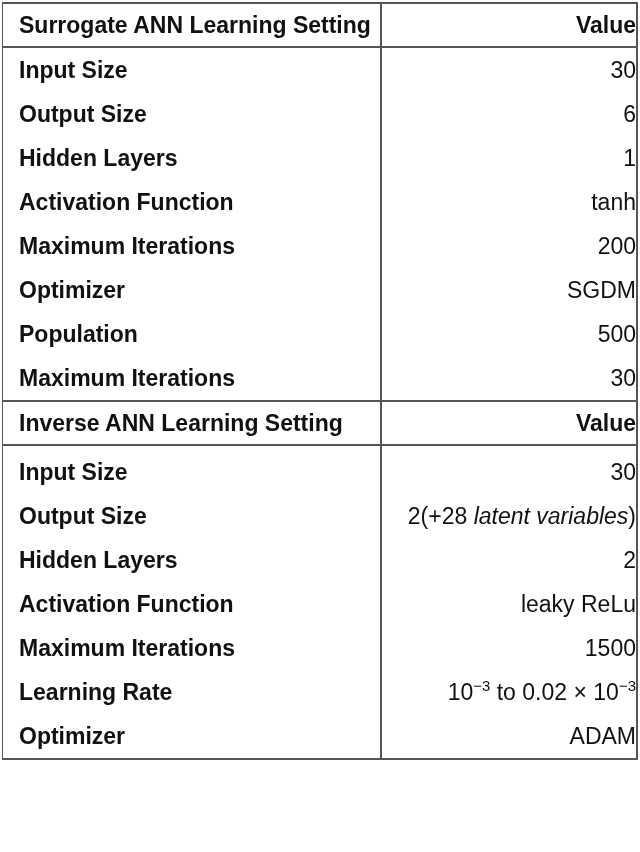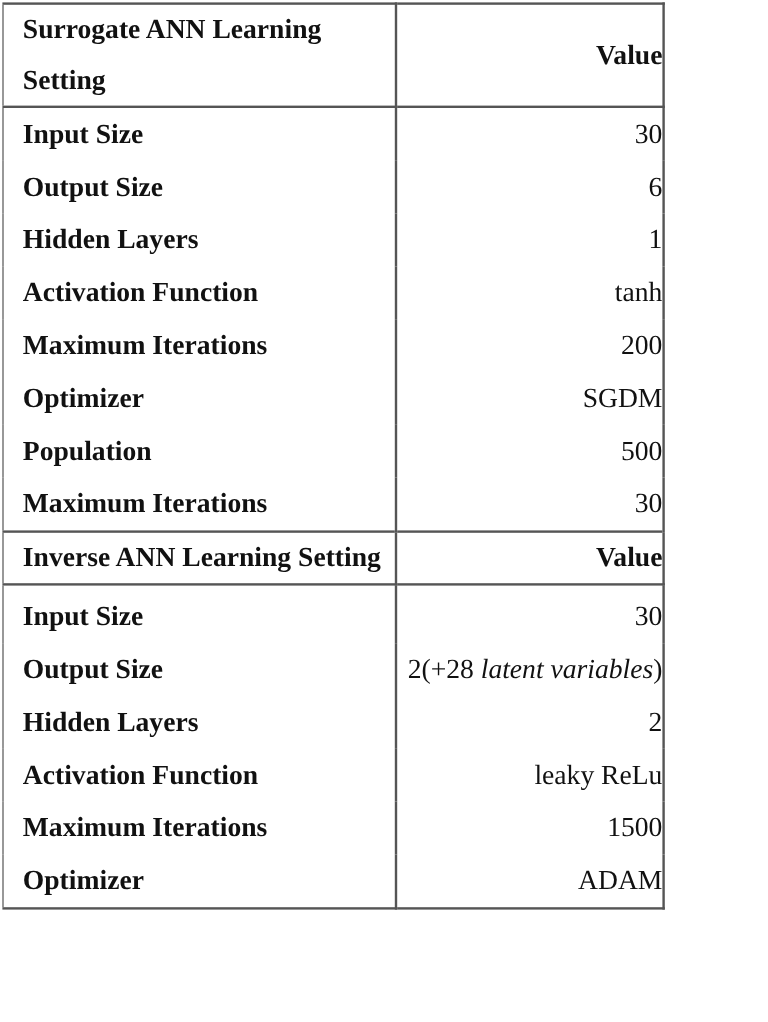--- a/index.html
+++ b/index.html
@@ -1,21 +1,21 @@
 <!DOCTYPE html>
 <html><head>
 <meta charset="utf-8">
 <style>
   html, body { margin: 0; padding: 0; background: #ffffff; }
   body { width: 640px; height: 852px; overflow: hidden; }
   .tbl {
     position: absolute; left: 2px; top: 2px;
-    width: 552px;
+    width: 636px;
     border-collapse: collapse;
-    font-family: Liberation Serif, serif;
+    font-family: Liberation Sans, sans-serif;
     color: #111111;
     font-size: 23px;
   }
   .tbl td {
     border-left: 1.5px solid #555;
     border-right: 2px solid #555;
     padding: 0 0 0 16px;
     height: 44px;
     line-height: 44px;
     vertical-align: middle;
@@ -90,18 +90,22 @@
     <td class="val">2</td>
   </tr>
   <tr>
     <td class="key">Activation Function</td>
     <td class="val">leaky ReLu</td>
   </tr>
   <tr>
     <td class="key">Maximum Iterations</td>
     <td class="val">1500</td>
   </tr>
+  <tr>
+    <td class="key">Learning Rate</td>
+    <td class="val"><span>10</span><sup>−3</sup><span style="white-space:pre"> to 0.02 × </span><span>10</span><sup>−3</sup></td>
+  </tr>
   <tr class="last">
     <td class="key">Optimizer</td>
     <td class="val">ADAM</td>
   </tr>
 </tbody>
   </table>
 
 </body></html>

